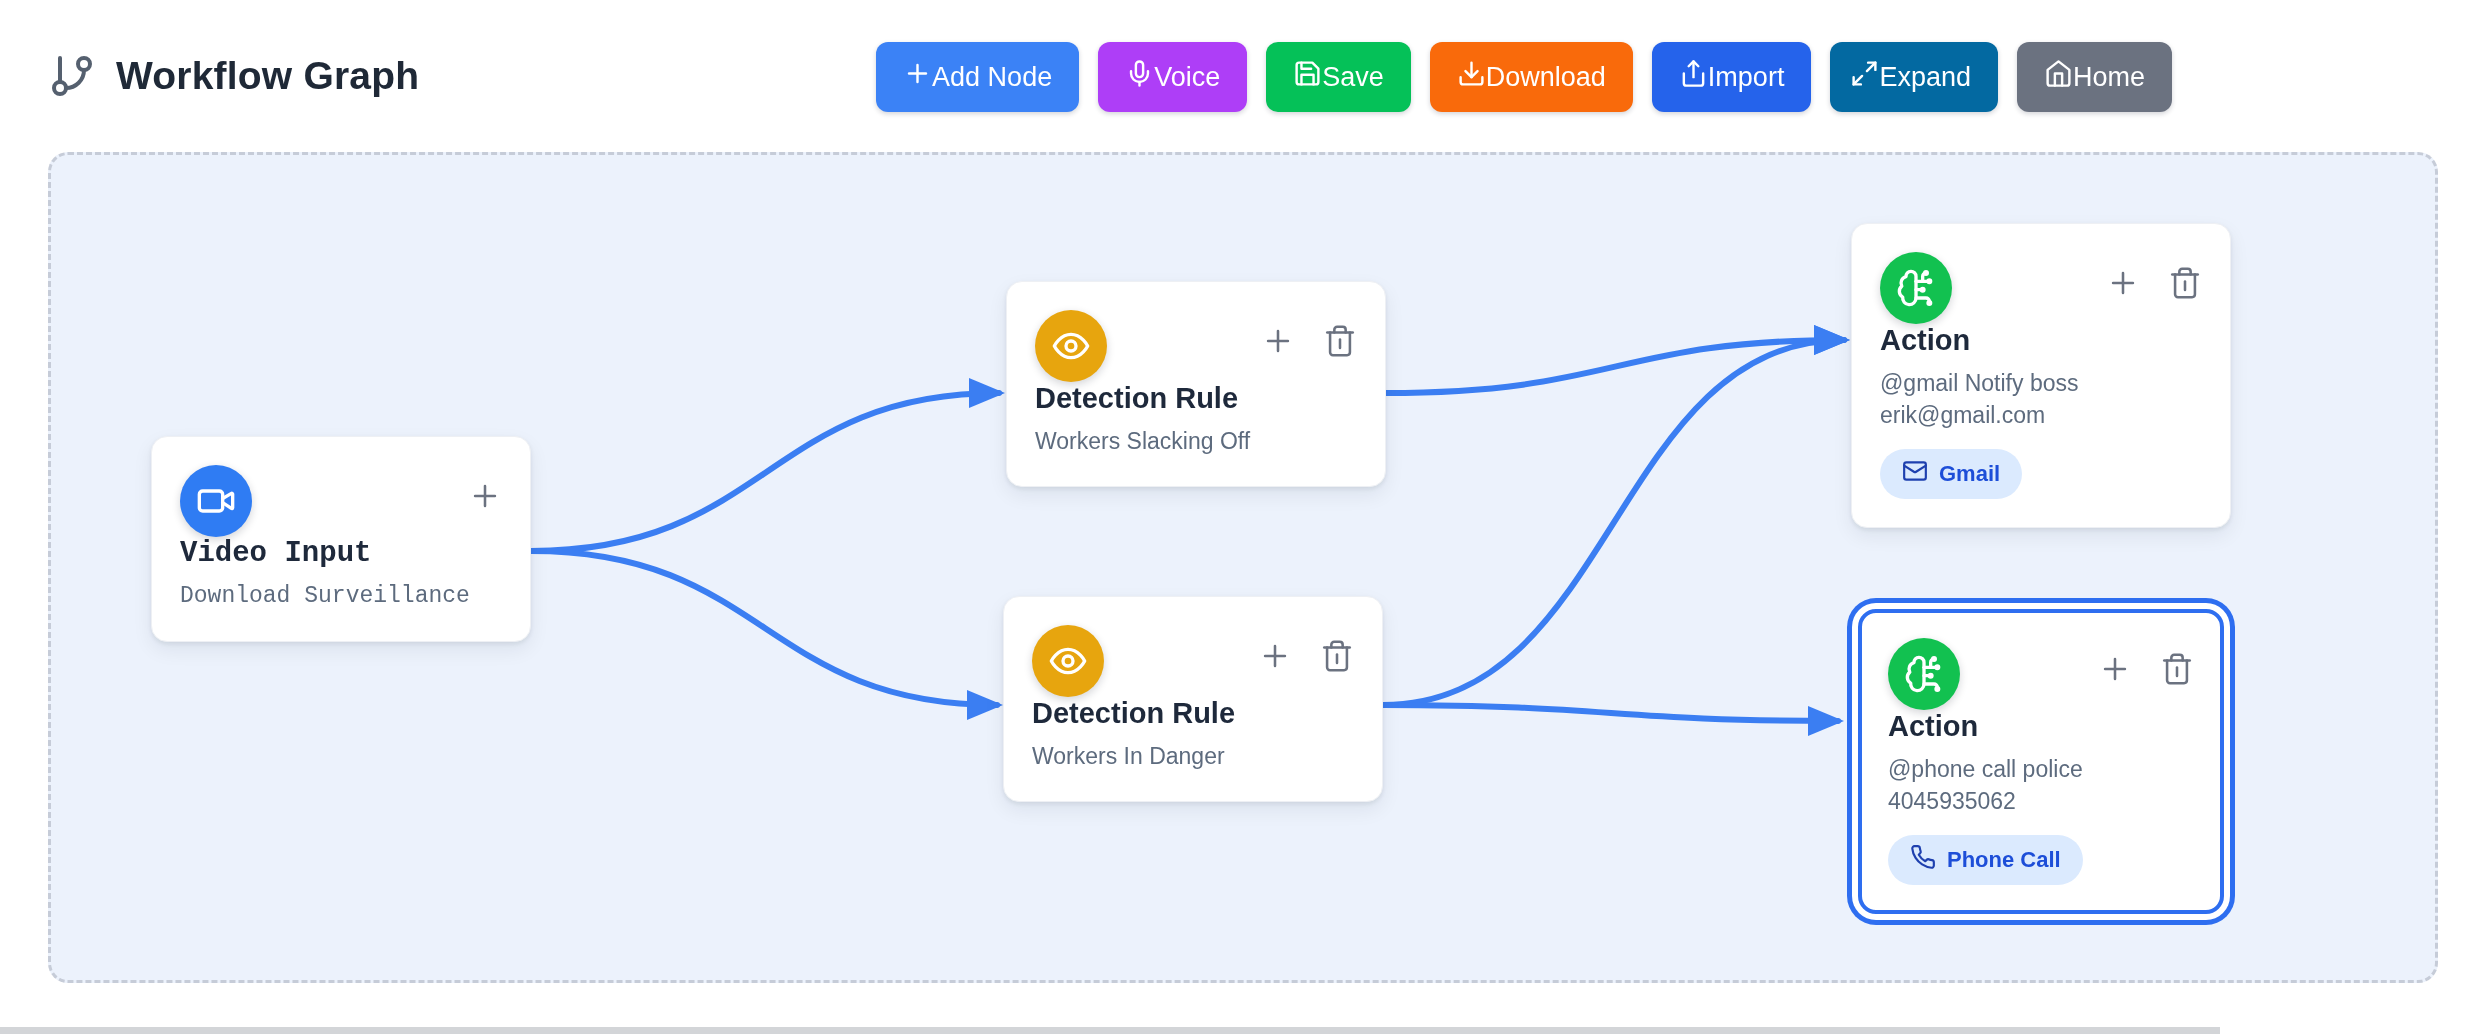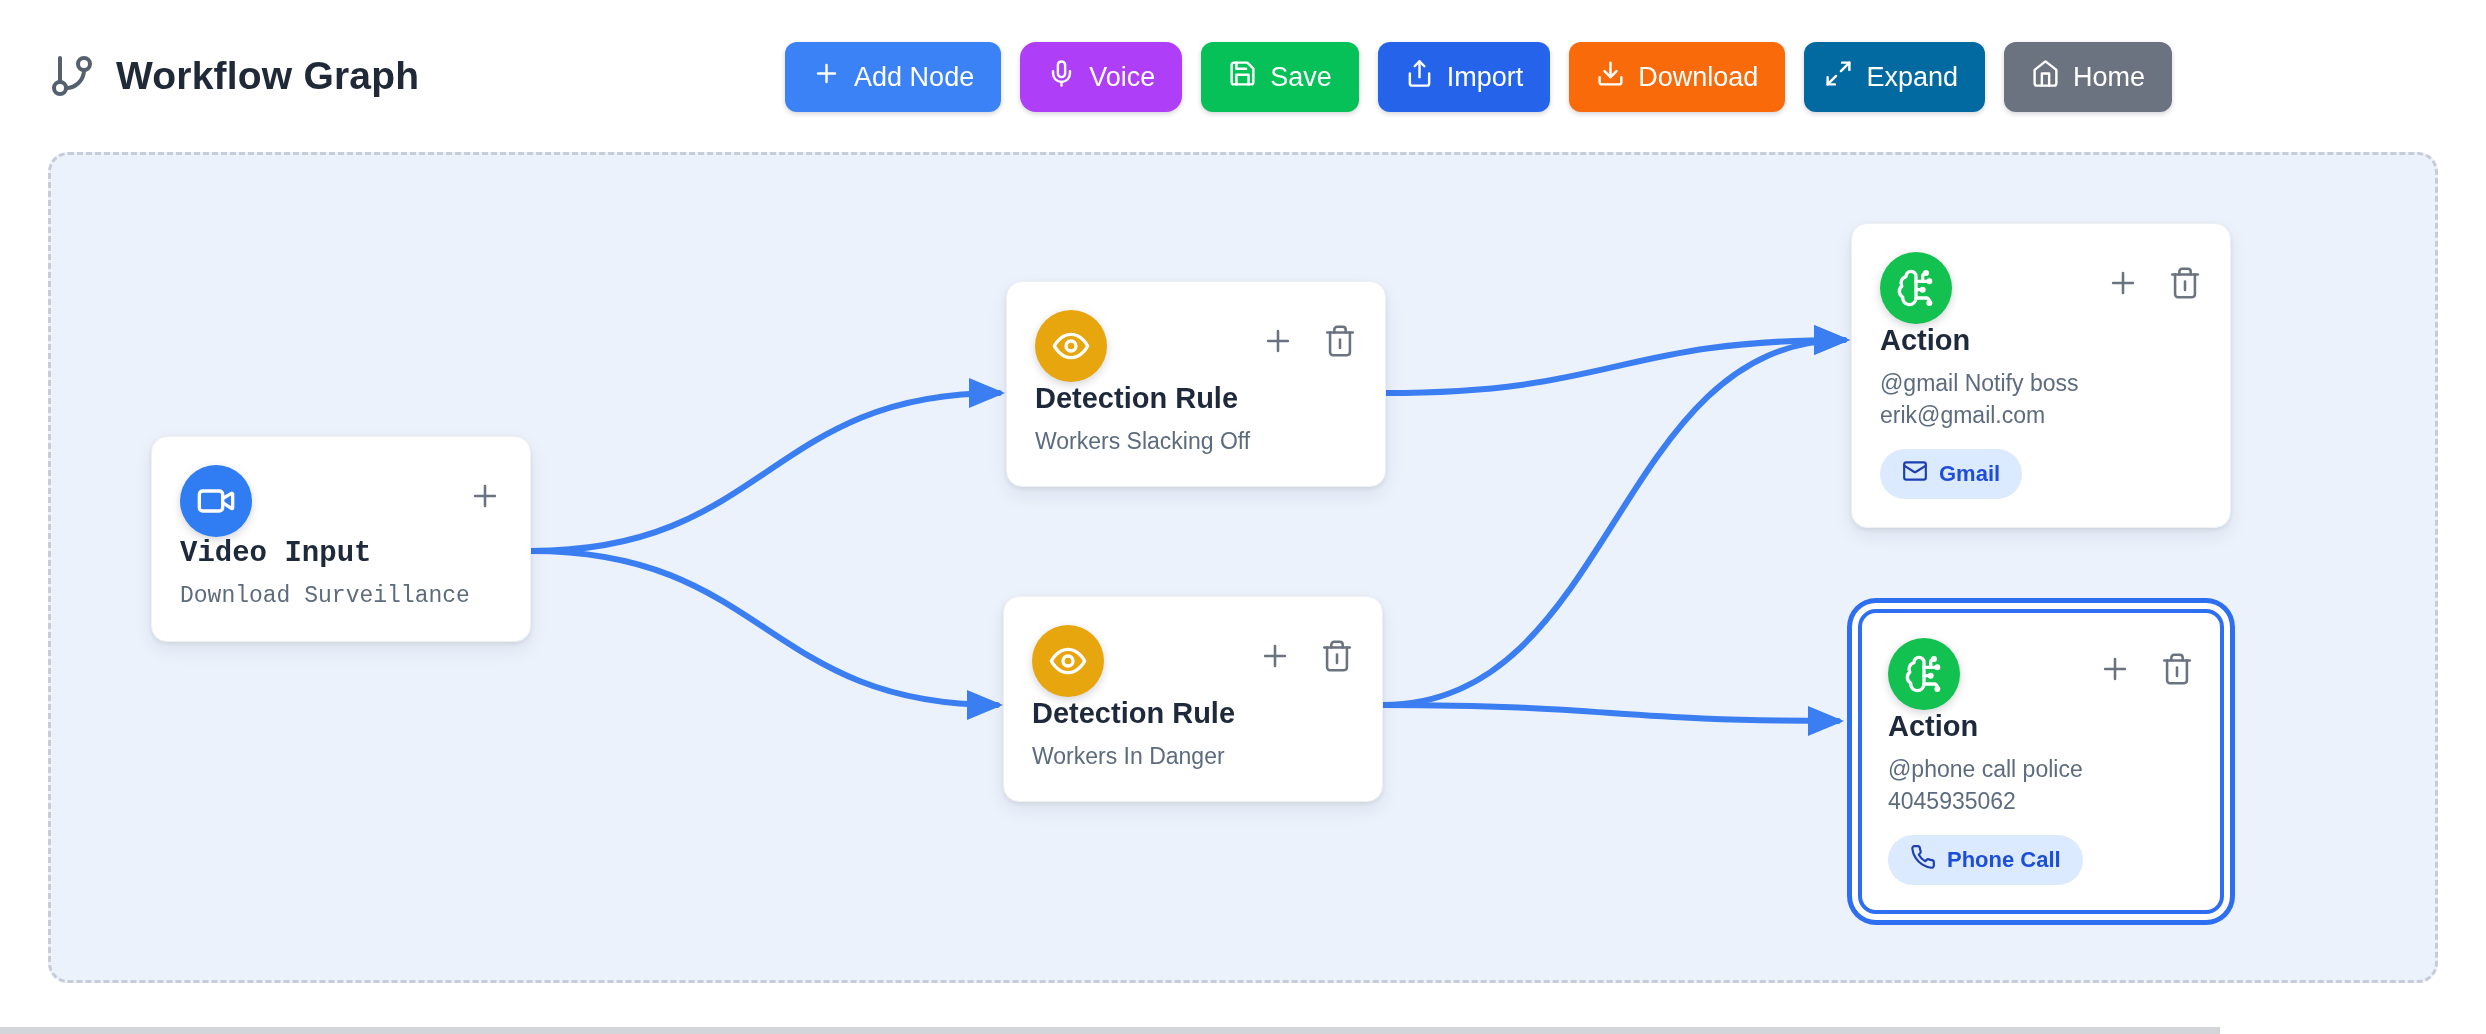--- a/index.html
+++ b/index.html
@@ -7,21 +7,21 @@
               font-family:"Liberation Sans", sans-serif; }
   .page { position:relative; width:2220px; height:1034px; background:#fff; }
 
   
   .title-row { position:absolute; left:48px; top:52px; display:flex; align-items:center; gap:20px; }
   .title-icon { width:48px; height:48px; color:#55606f; }
   .title-icon svg { width:100%; height:100%; }
   .page-title { font-size:39px; font-weight:700; color:#1f2937; letter-spacing:.2px; }
 
   .toolbar { position:absolute; top:42px; right:48px; display:flex; gap:19px; }
-  .btn { display:inline-flex; align-items:center; gap:13px; height:70px; padding:0 27px;
+  .btn { display:inline-flex; align-items:center; height:70px; padding:0 27px;
          border:none; border-radius:12px; color:#fff; font-size:27px; font-weight:500;
          font-family:"Liberation Sans", sans-serif; cursor:pointer;
          box-shadow:0 2px 5px rgba(15,23,42,.18); }
   .btn svg { width:29px; height:29px; }
 
   
   .canvas { position:absolute; left:48px; top:152px; width:2390px; height:831px;
             background:#ecf2fc; border:3px dashed #c6ccd8; border-radius:20px; }
   .edges { position:absolute; left:0; top:0; width:2390px; height:831px; pointer-events:none; }
 
@@ -71,51 +71,51 @@
   </div>
 
   <div class="toolbar">
     <button class="btn" style="background-color: rgb(59, 130, 246);">
       <span><svg viewBox="0 0 24 24" width="29" height="29" fill="none" stroke="#fff" stroke-width="2" stroke-linecap="round">
             <path d="M5 12h14"></path>
             <path d="M12 5v14"></path>
           </svg></span>
       <span>Add Node</span>
     </button>
-    <button class="btn" style="background-color: rgb(174, 62, 247); border-radius: 16px;">
+    <button class="btn" style="background-color: rgb(174, 62, 247);">
       <span><svg viewBox="0 0 24 24" width="29" height="29" fill="none" stroke="#fff" stroke-width="2" stroke-linecap="round" stroke-linejoin="round">
             <path d="M12 2a3 3 0 0 0-3 3v7a3 3 0 0 0 6 0V5a3 3 0 0 0-3-3Z"></path>
             <path d="M19 10v2a7 7 0 0 1-14 0v-2"></path>
             <line x1="12" y1="19" x2="12" y2="22"></line>
           </svg></span>
       <span>Voice</span>
     </button>
     <button class="btn" style="background-color: rgb(5, 193, 88);">
       <span><svg viewBox="0 0 24 24" width="29" height="29" fill="none" stroke="#fff" stroke-width="2" stroke-linecap="round" stroke-linejoin="round">
             <path d="M19 21H5a2 2 0 0 1-2-2V5a2 2 0 0 1 2-2h11l5 5v11a2 2 0 0 1-2 2Z"></path>
             <polyline points="17 21 17 13 7 13 7 21"></polyline>
             <polyline points="7 3 7 8 15 8"></polyline>
           </svg></span>
       <span>Save</span>
     </button>
+    <button class="btn" style="background-color: rgb(249, 106, 11);">
+      <span><svg viewBox="0 0 24 24" width="29" height="29" fill="none" stroke="#fff" stroke-width="2" stroke-linecap="round" stroke-linejoin="round">
+            <path d="M21 15v4a2 2 0 0 1-2 2H5a2 2 0 0 1-2-2v-4"></path>
+            <polyline points="7 10 12 15 17 10"></polyline>
+            <line x1="12" y1="3" x2="12" y2="15"></line>
+          </svg></span>
+      <span>Download</span>
+    </button>
     <button class="btn" style="background-color: rgb(37, 99, 235);">
       <span><svg viewBox="0 0 24 24" width="29" height="29" fill="none" stroke="#fff" stroke-width="2" stroke-linecap="round" stroke-linejoin="round">
             <path d="M4 12v8a2 2 0 0 0 2 2h12a2 2 0 0 0 2-2v-8"></path>
             <polyline points="16 6 12 2 8 6"></polyline>
             <line x1="12" y1="2" x2="12" y2="15"></line>
           </svg></span>
       <span>Import</span>
-    </button>
-    <button class="btn" style="background-color: rgb(249, 106, 11);">
-      <span><svg viewBox="0 0 24 24" width="29" height="29" fill="none" stroke="#fff" stroke-width="2" stroke-linecap="round" stroke-linejoin="round">
-            <path d="M21 15v4a2 2 0 0 1-2 2H5a2 2 0 0 1-2-2v-4"></path>
-            <polyline points="7 10 12 15 17 10"></polyline>
-            <line x1="12" y1="3" x2="12" y2="15"></line>
-          </svg></span>
-      <span>Download</span>
     </button>
     <button class="btn" style="background-color: #0369a1; padding-left: 20px;">
       <span><svg viewBox="0 0 24 24" width="29" height="29" fill="none" stroke="#fff" stroke-width="2" stroke-linecap="round" stroke-linejoin="round">
             <polyline points="15 3 21 3 21 9"></polyline>
             <polyline points="9 21 3 21 3 15"></polyline>
             <line x1="21" y1="3" x2="14" y2="10"></line>
             <line x1="3" y1="21" x2="10" y2="14"></line>
           </svg></span>
       <span>Expand</span>
     </button>

